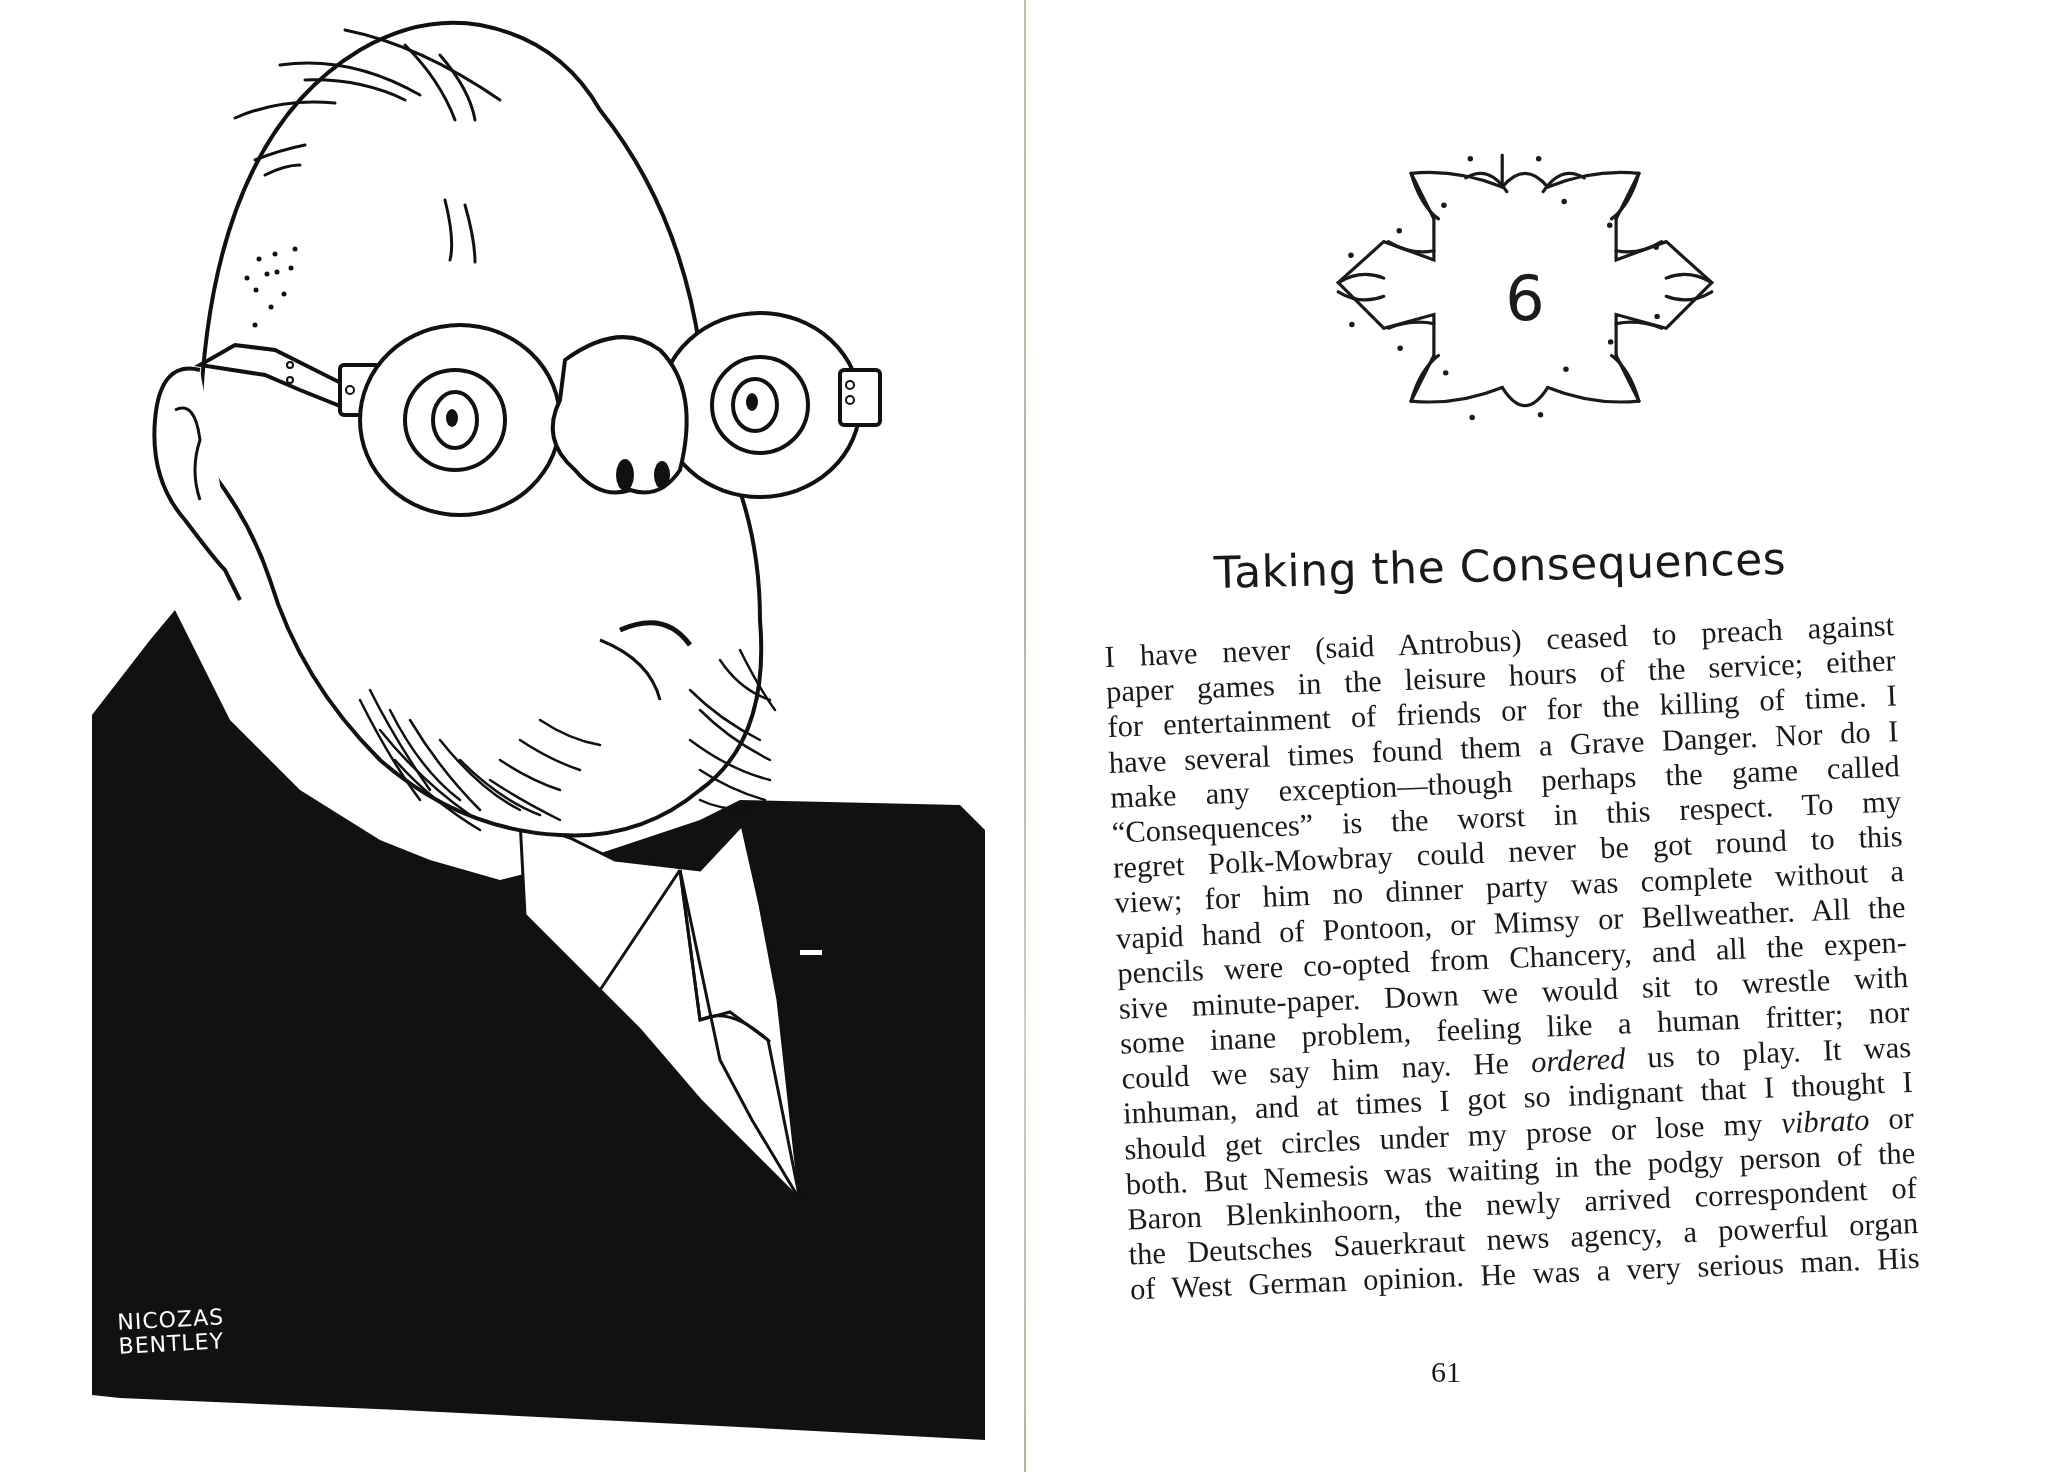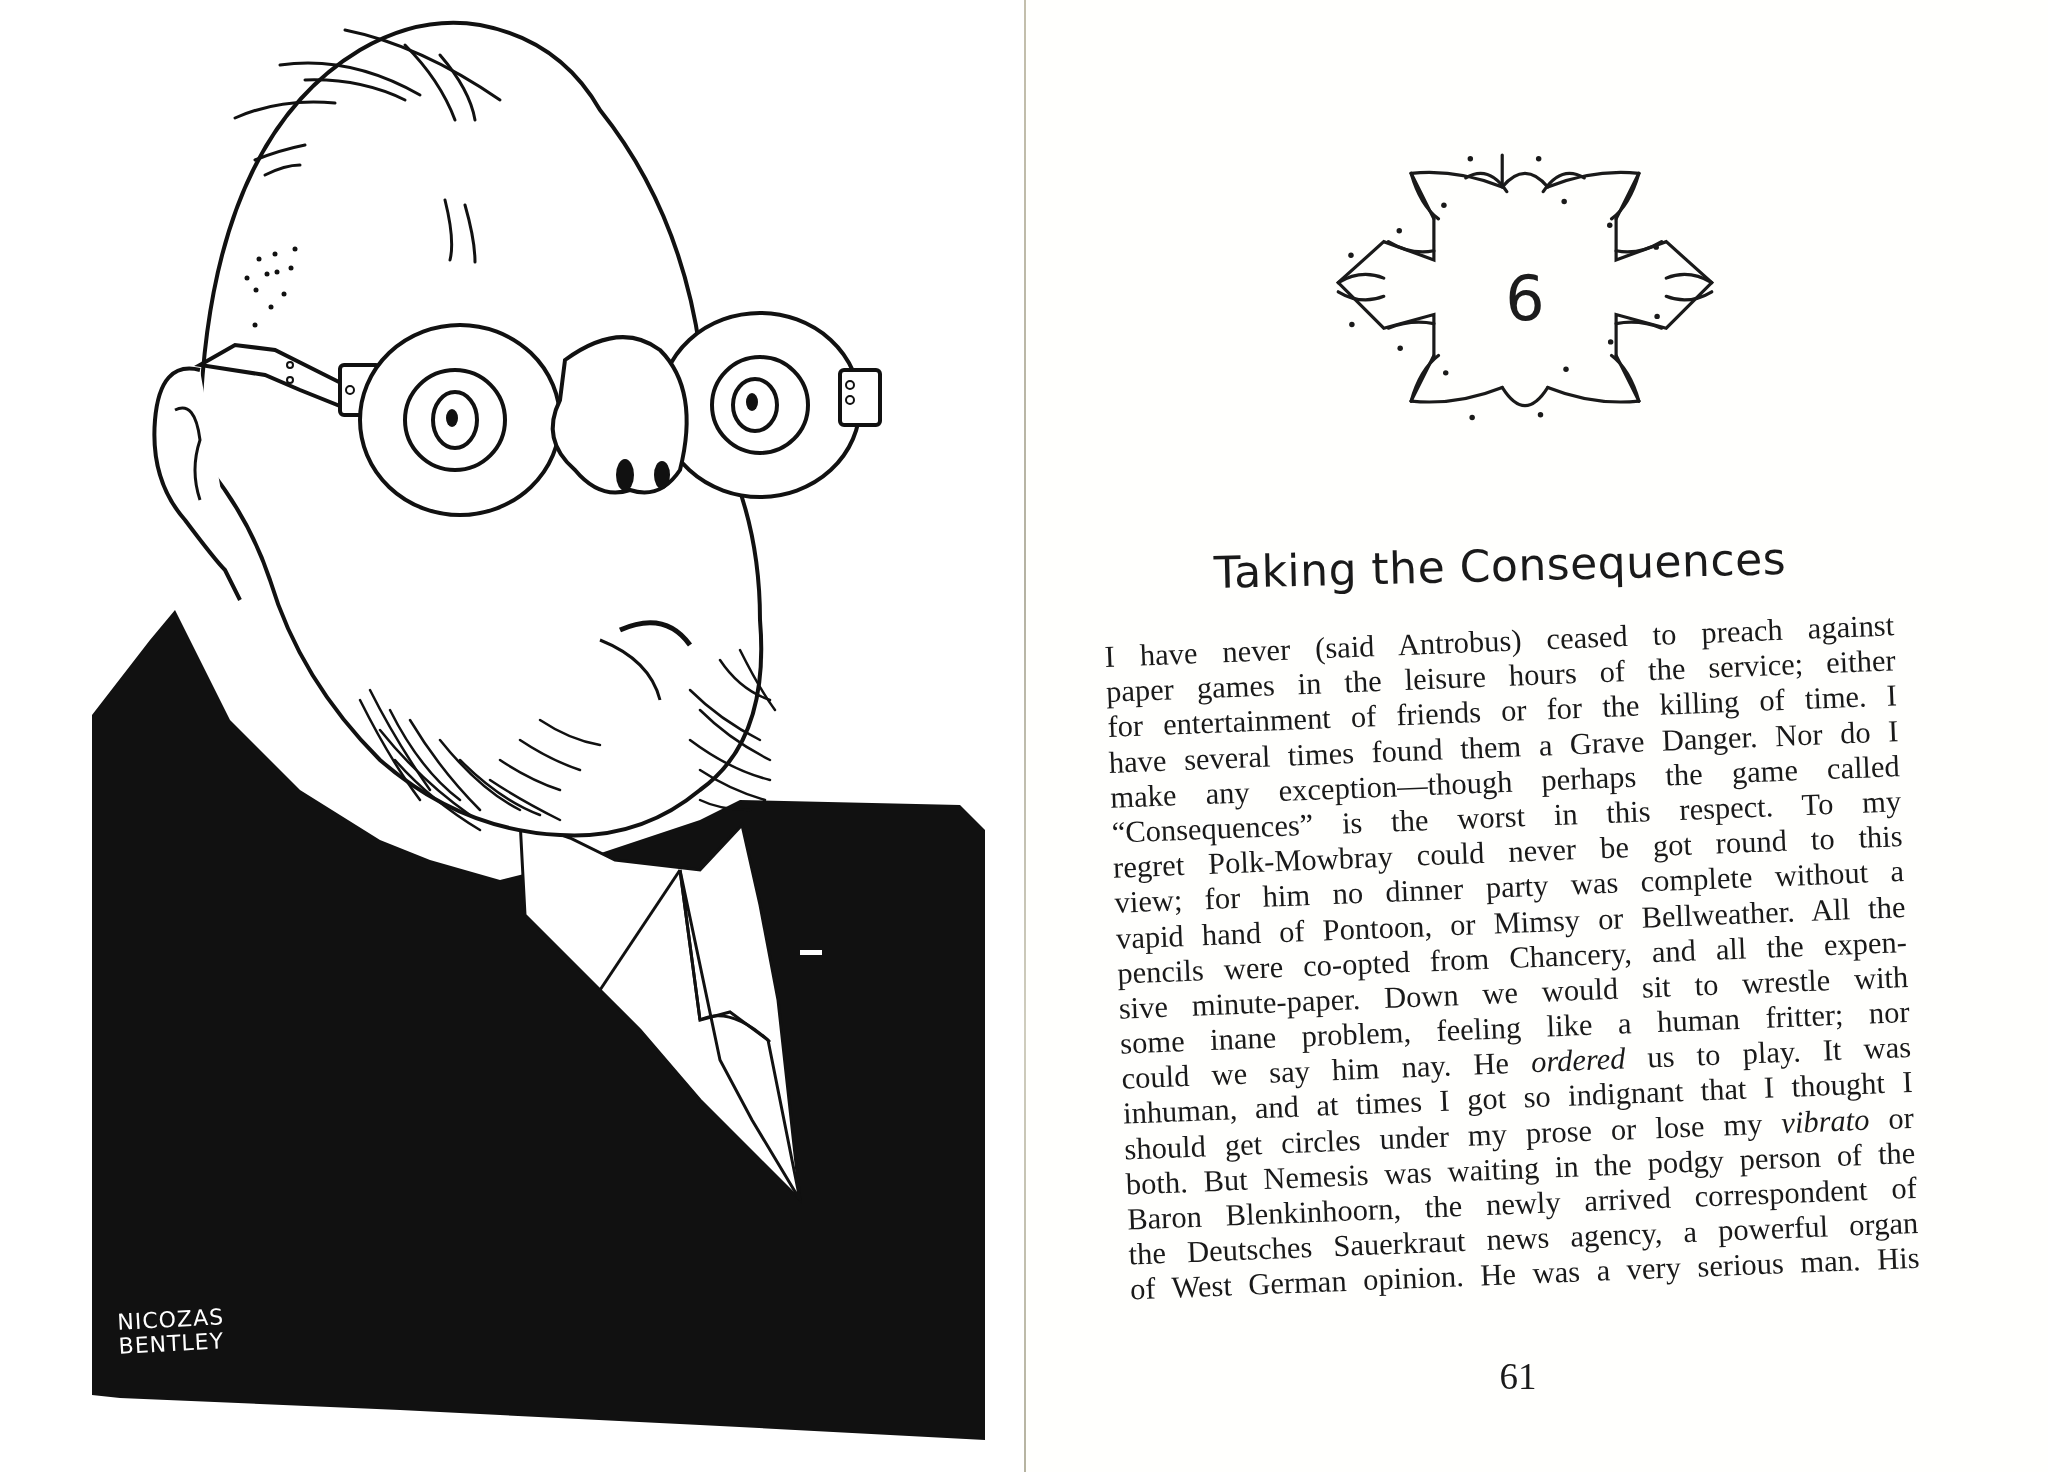--- a/index.html
+++ b/index.html
@@ -98,25 +98,25 @@
       text-align: justify;
       text-align-last: justify;
       white-space: nowrap;
       height: 35.2px;
     }
     .body-text em {
       font-style: italic;
     }
     .page-number {
       position: absolute;
-      left: 1488px; top: 1355px;
+      left: 1416px; top: 1355px;
       width: 60px;
       text-align: center;
       font-family: "Liberation Serif", serif;
-      font-size: 37px;
+      font-size: 30px;
       color: #1a1a1a;
     }
   </style>
 </head>
 <body>
 
 <div class="spread">
 
   <div class="page-left">
     <svg class="caricature" viewBox="0 0 1024 1472" xmlns="http://www.w3.org/2000/svg">

